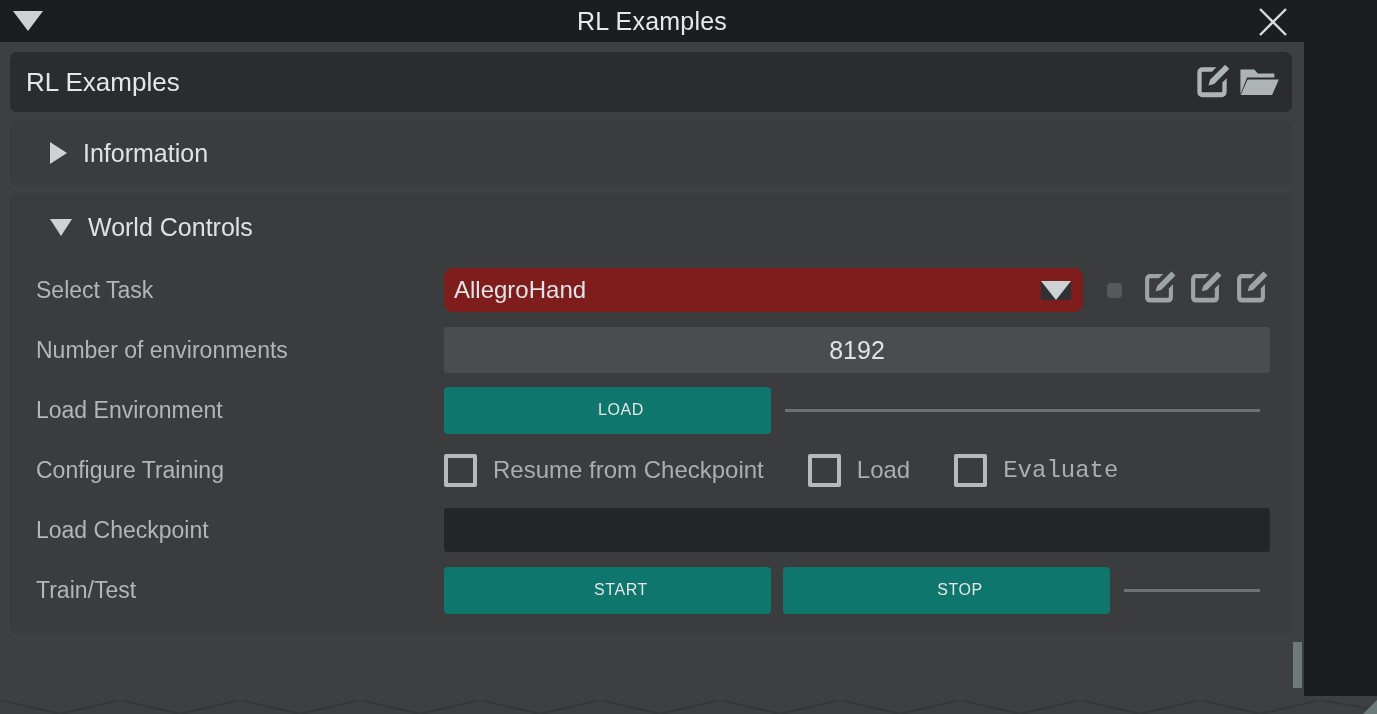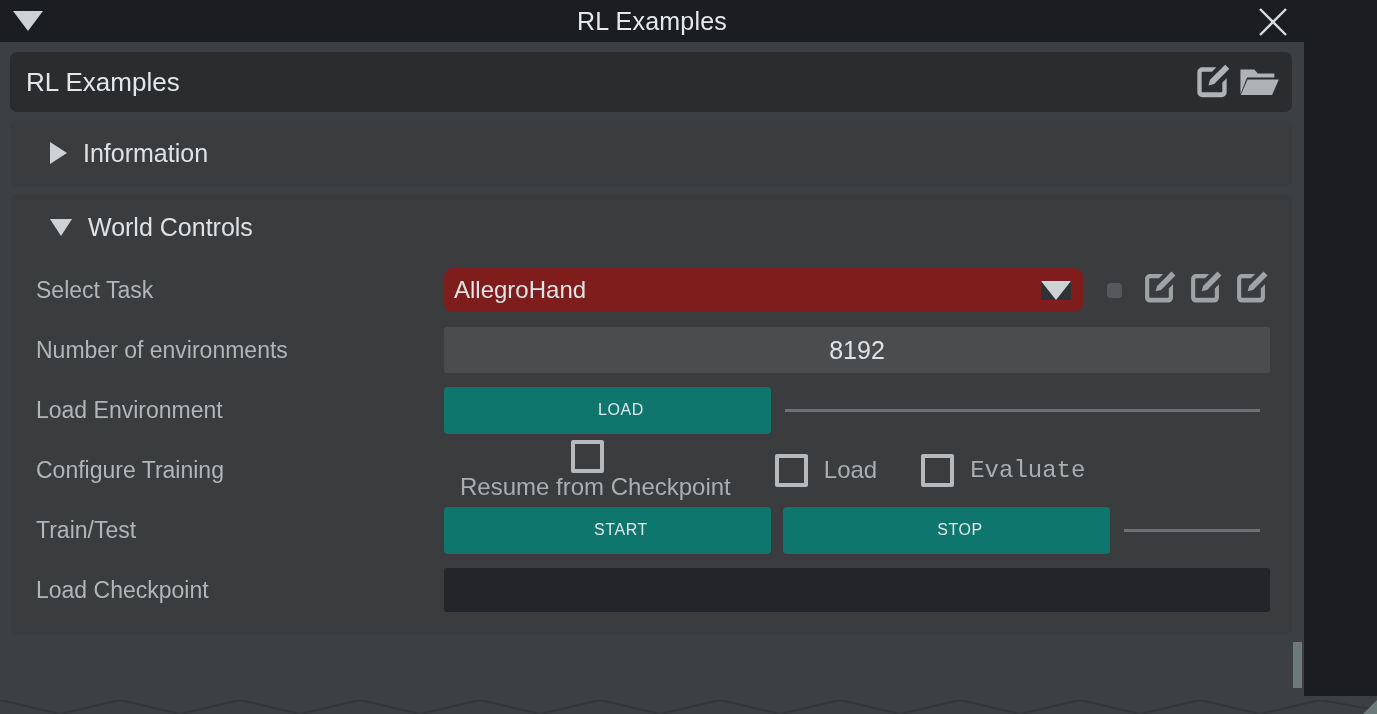--- a/index.html
+++ b/index.html
@@ -238,21 +238,21 @@
     border-radius: 2px;
     background: #3a3c3e;
     flex: none;
   }
   .check-label {
     font-size: 24px;
     color: #a9aeb0;
     margin-left: 16px;
     white-space: nowrap;
   }
-  .checkitem.resume { margin-left: 0; flex-direction: column; }
+  .checkitem.resume { margin-left: 0; }
   .checkitem.test { margin-left: 44px; }
   .checkitem.evaluate { margin-left: 44px; font-family: Liberation Mono, monospace; }
 
   
   .textinput {
     width: 930px;
     height: 44px;
     background: #232528;
     border-radius: 3px;
   }
@@ -412,32 +412,32 @@
               <span class="check-label">Load</span>
             </label>
             <label class="checkitem evaluate">
               <span class="checkbox"></span>
               <span class="check-label">Evaluate</span>
             </label>
           </div>
         </div>
 
         <div class="row">
+          <div class="row-label">Load Checkpoint</div>
+          <div class="row-field">
+            <div class="textinput"></div>
+          </div>
+        </div>
+
+        <div class="row">
           <div class="row-label">Train/Test</div>
           <div class="row-field">
             <div class="btn start">START</div>
             <div class="btn stop">STOP</div>
             <div class="progress-line"></div>
-          </div>
-        </div>
-
-        <div class="row">
-          <div class="row-label">Load Checkpoint</div>
-          <div class="row-field">
-            <div class="textinput"></div>
           </div>
         </div>
 
       </div>
     </div>
 
     <div class="scrollbar-track">
       <div class="scrollbar-thumb"></div>
     </div>
   </div>

